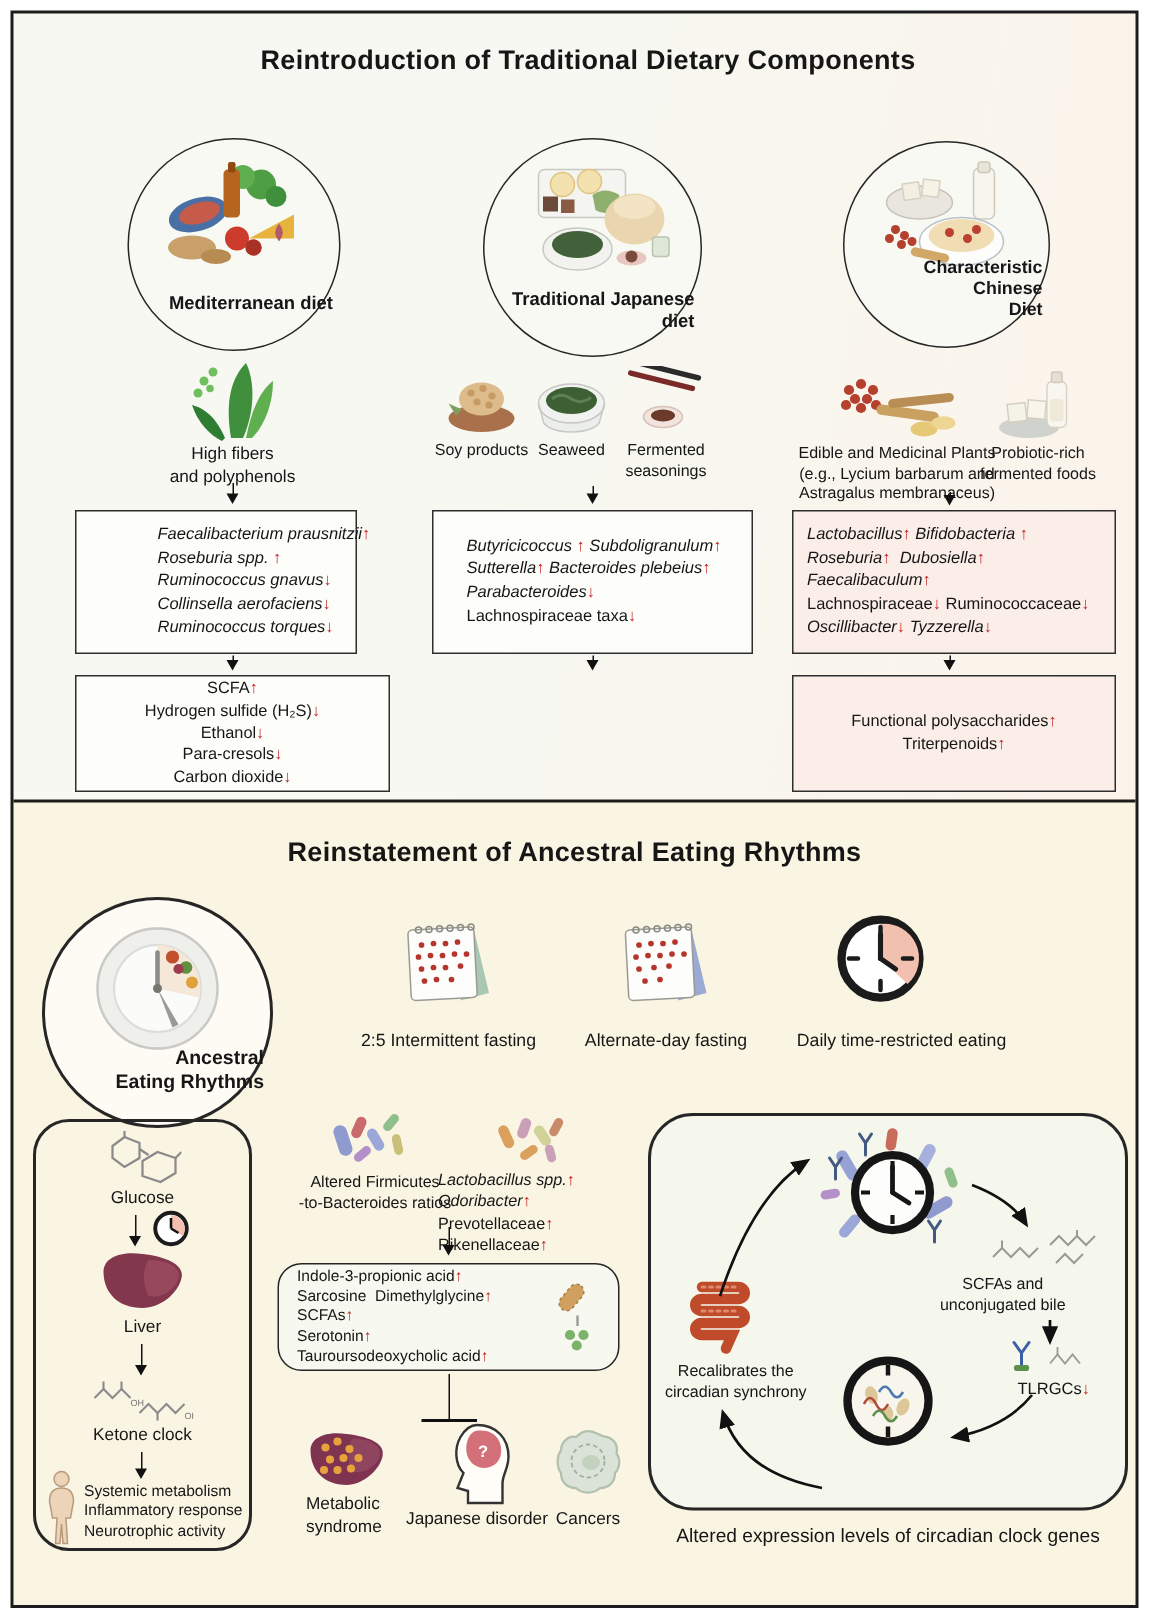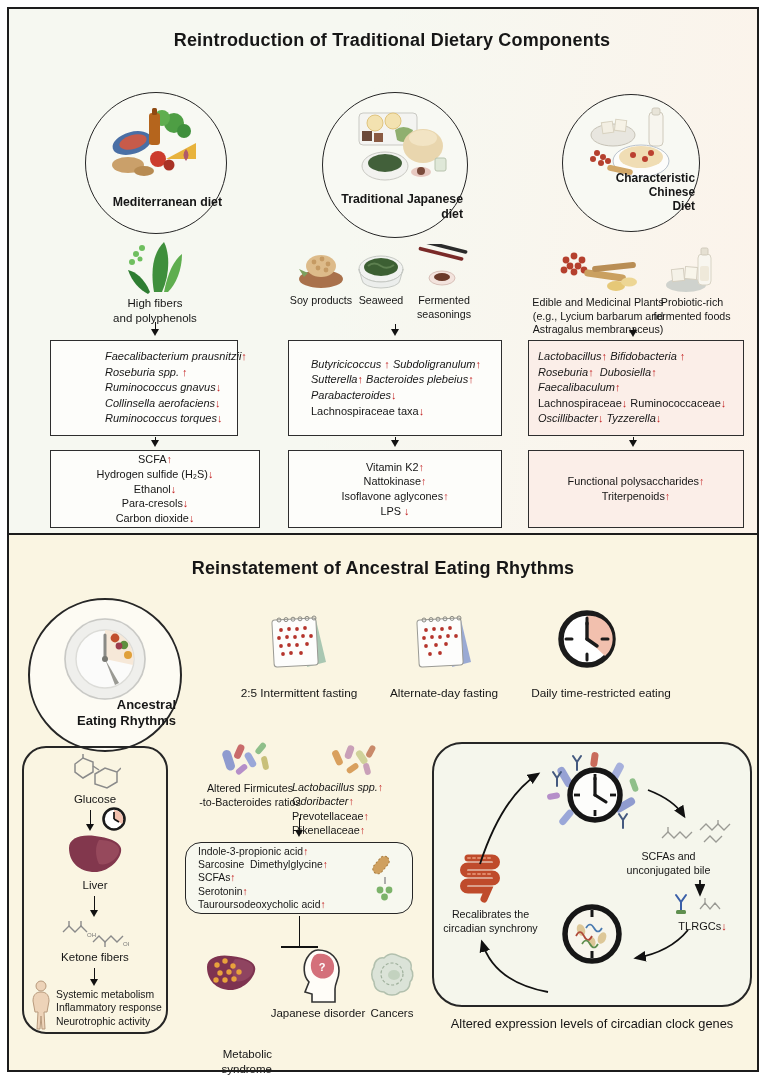--- a/index.html
+++ b/index.html
@@ -135,26 +135,20 @@
   <div class="lbl lbl-sm" style="left:404px;top:294px;width:80px">Fermented
 seasonings</div>
   <div class="varrow" style="left:395px;top:324px;height:9px"></div>
   <div class="box" style="left:288px;top:340px;width:214px;height:96px;padding-left:22px">
       <div class="ln it">Butyricicoccus <span class="arr">↑</span> Subdoligranulum<span class="arr">↑</span></div>
       <div class="ln it">Sutterella<span class="arr">↑</span> Bacteroides plebeius<span class="arr">↑</span></div>
       <div class="ln it">Parabacteroides<span class="arr">↓</span></div>
       <div class="ln">Lachnospiraceae taxa<span class="arr">↓</span></div>
     </div>
   <div class="varrow" style="left:395px;top:437px;height:7px"></div>
-  <div class="box centered" style="left:288px;top:450px;width:214px;height:78px">
-      <div class="ln">Vitamin K2<span class="arr">↑</span></div>
-      <div class="ln">Nattokinase<span class="arr">↑</span></div>
-      <div class="ln">Isoflavone aglycones<span class="arr">↑</span></div>
-      <div class="ln">LPS <span class="arr">↓</span></div>
-    </div>
 
   <div class="circle" style="left:562px;top:94px;width:138px;height:138px">
     <svg class="abs" style="top:12px" width="96" height="78" viewBox="0 0 96 78">
       <rect x="66" y="5" width="14" height="34" rx="4" fill="#f7f5ee" stroke="#cfcabc"></rect>
         <rect x="69" y="1" width="8" height="7" rx="2" fill="#e8e4d8" stroke="#cfcabc"></rect>
       <ellipse cx="30" cy="28" rx="22" ry="11" fill="#e8e6df" stroke="#c6c2b6"></ellipse>
       <rect x="19" y="15" width="11" height="11" fill="#f3efe3" stroke="#d8d2c0" transform="rotate(-8 24 20)"></rect>
       <rect x="32" y="13" width="11" height="11" fill="#f6f2e6" stroke="#d8d2c0" transform="rotate(7 38 19)"></rect>
       <ellipse cx="58" cy="54" rx="28" ry="16" fill="#fdfdfb" stroke="#b9c2cc"></ellipse>
         <ellipse cx="58" cy="50" rx="22" ry="11" fill="#f0ddb4"></ellipse>
@@ -344,21 +338,21 @@
     <g stroke="#8a8a8a" fill="none" stroke-width="1.4">
       <path d="M2 12 L8 6 L14 12 L20 6 L26 12"></path>
         <line x1="8" y1="6" x2="8" y2="1"></line>
         <line x1="20" y1="6" x2="20" y2="1"></line>
       <path d="M32 22 L38 16 L44 22 L50 16 L56 22 L62 16"></path>
         <line x1="44" y1="22" x2="44" y2="27"></line>
     </g>
     <text x="26" y="17" font-size="6" fill="#777">OH</text>
       <text x="62" y="26" font-size="6" fill="#777">OH</text>
   </svg>
-  <div class="lbl" style="left:45px;top:950px;width:100px">Ketone fibers</div>
+  <div class="lbl" style="left:45px;top:950px;width:100px">Ketone clock</div>
   <div class="varrow" style="left:94px;top:968px;height:15px"></div>
   <svg class="abs" style="left:28px;top:980px" width="26" height="52" viewBox="0 0 26 52">
     <circle cx="13" cy="6" r="5" fill="#edd3b8" stroke="#b89a7d" stroke-width="1"></circle>
     <path d="M13 12 C19 12 21 16 21 21 L19 32 L16 32 L17 49 L14 49 L13 36 L12 49 L9 49 L10 32 L7 32 L5 21 C5 16 7 12 13 12 Z" fill="#edd3b8" stroke="#b89a7d" stroke-width="1"></path>
   </svg>
   <div class="lbl small-lines" style="left:56px;top:988px;width:112px;text-align:left">Systemic metabolism
 Inflammatory response
 Neurotrophic activity</div>
 
   <svg class="abs" style="left:222px;top:740px" width="54" height="38" viewBox="0 0 54 38">
@@ -416,21 +410,21 @@
         <circle cx="22" cy="9" r="2.7"></circle>
         <circle cx="30" cy="14" r="2.7"></circle>
         <circle cx="17" cy="21" r="2.7"></circle>
         <circle cx="26" cy="20" r="2.7"></circle>
         <circle cx="36" cy="20" r="2.7"></circle>
         <circle cx="13" cy="28" r="2.7"></circle>
         <circle cx="22" cy="28" r="2.7"></circle>
         <circle cx="31" cy="27" r="2.7"></circle>
       </g>
   </svg>
-  <div class="lbl" style="left:192px;top:1047px;width:80px;text-align:right;padding-left:12px">Metabolic
+  <div class="lbl" style="left:192px;top:996px;width:80px;text-align:left;padding-left:12px">Metabolic
 syndrome</div>
   <svg class="abs" style="left:297px;top:948px" width="46" height="56" viewBox="0 0 46 56">
     <path d="M21 2 C34 2 42 11 42 23 C42 31 38 35 38 41 L38 54 L15 54 L15 46 L8 44 L12 34 C6 28 6 17 10 10 C13 5 17 2 21 2 Z" fill="#fffdf8" stroke="#333" stroke-width="1.6"></path>
     <path d="M20 6 C32 4 38 12 37 21 C36 29 28 32 22 30 C16 28 13 22 14 15 C15 10 17 7 20 6 Z" fill="#d4707a"></path>
     <text x="25" y="23" font-size="11" font-weight="bold" fill="#fff" text-anchor="middle">?</text>
   </svg>
   <div class="lbl" style="left:262px;top:1006px;width:112px">Japanese disorder</div>
   <svg class="abs" style="left:370px;top:952px" width="44" height="44" viewBox="0 0 44 44">
     <path d="M22 2 C28 2 30 6 35 6 C40 8 42 12 41 17 C44 21 43 27 40 30 C40 36 36 40 30 40 C26 44 18 44 14 40 C8 40 4 36 4 30 C1 26 1 19 4 15 C4 9 9 5 14 6 C17 3 19 2 22 2 Z" fill="#dbe3d8" stroke="#b2c0ae" stroke-width="1.5"></path>
     <circle cx="22" cy="22" r="11" fill="none" stroke="#9fb09c" stroke-width="1.2" stroke-dasharray="3 2"></circle>

